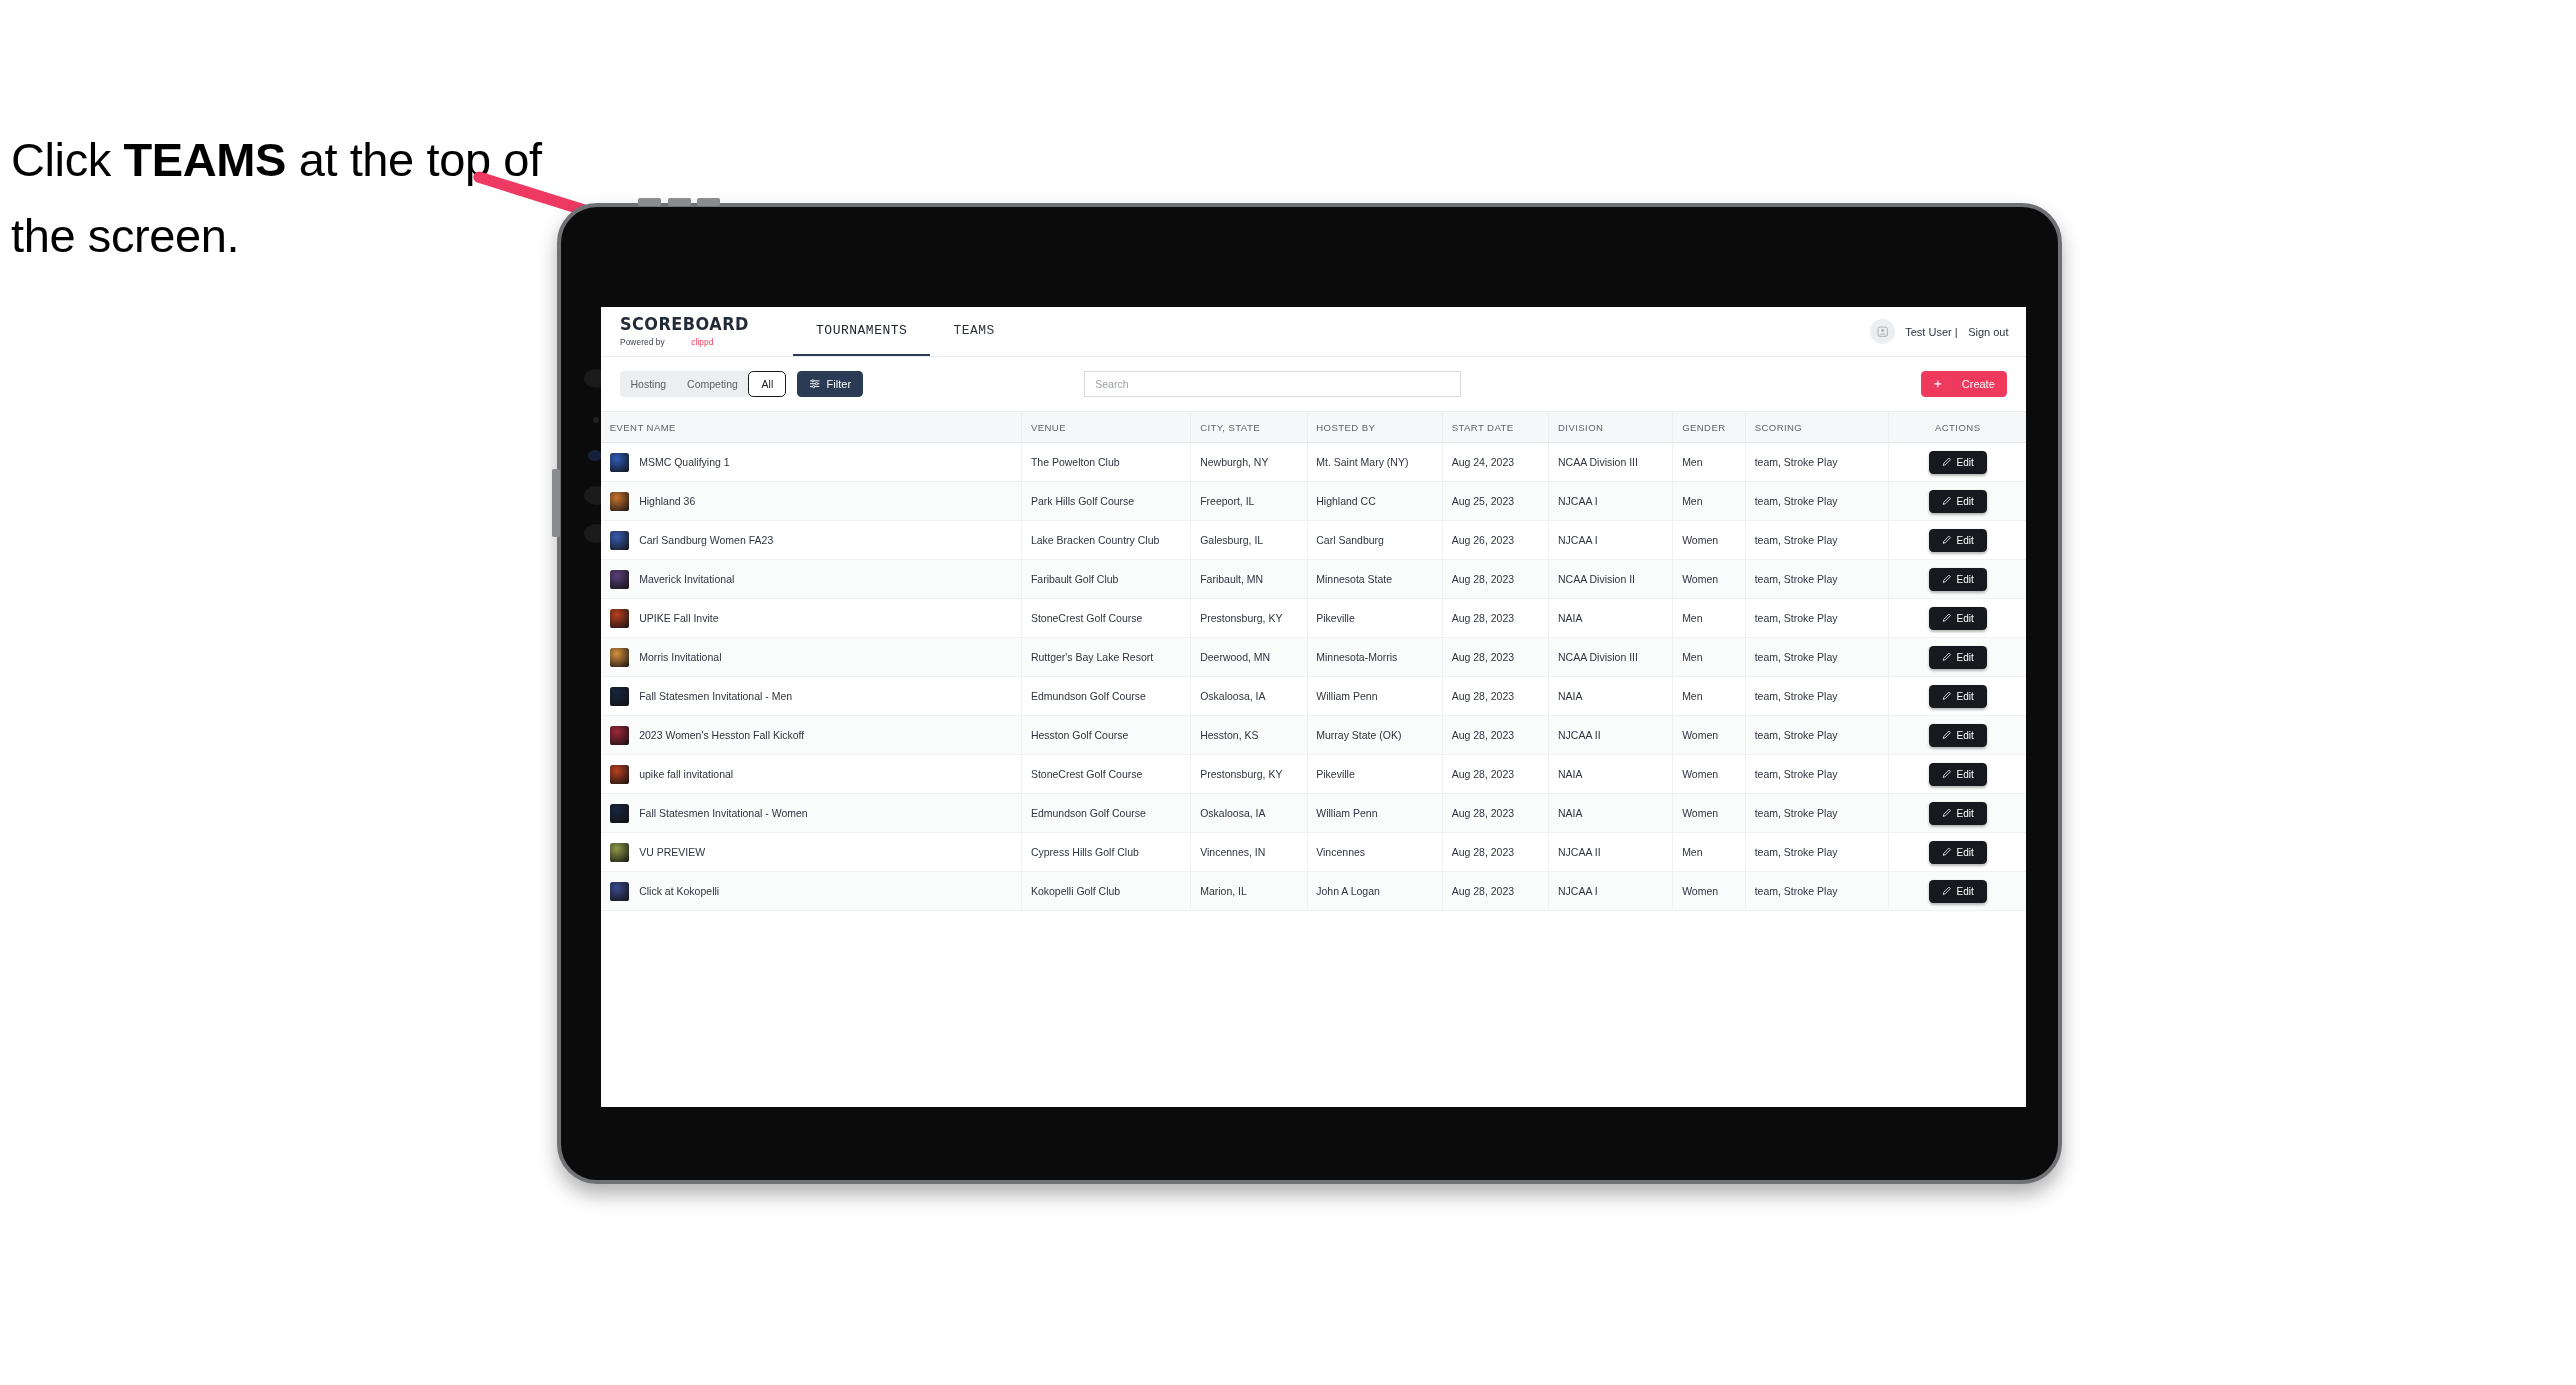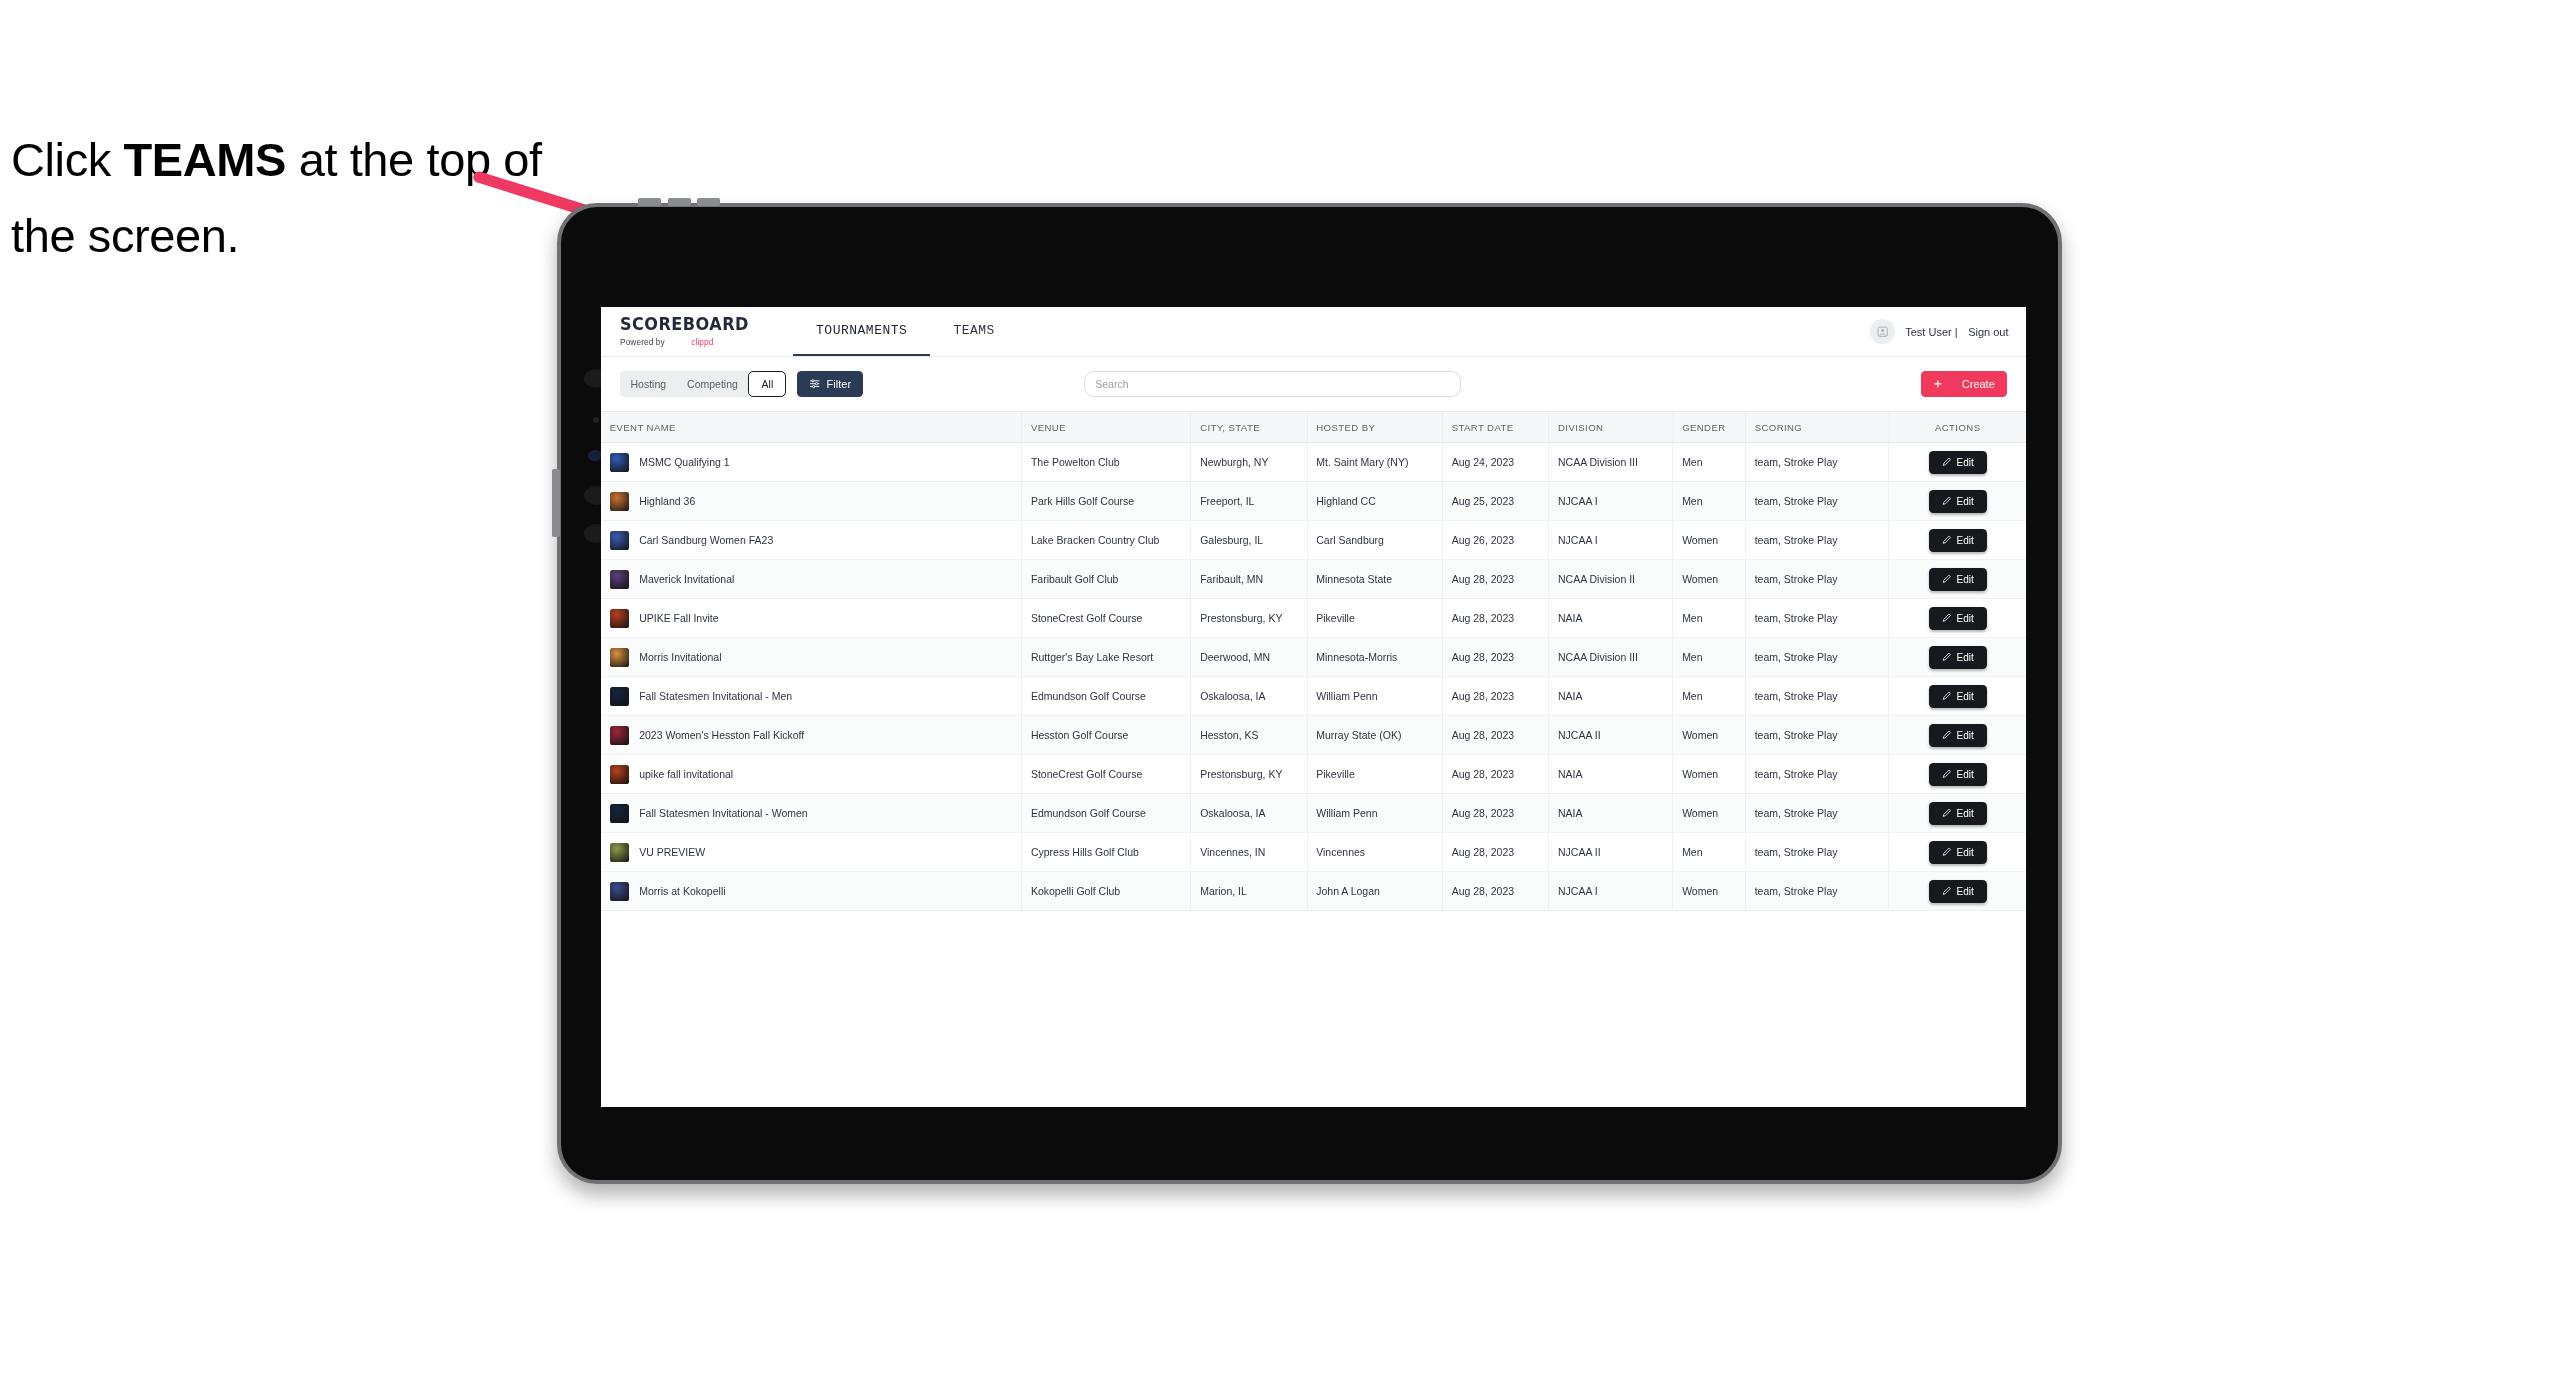--- a/index.html
+++ b/index.html
@@ -98,21 +98,21 @@
     border-radius: 5.2px; height: 26px; padding: 0 12.2px; font-weight: 400;
   }
   .filter-btn {
     display: flex; align-items: center; gap: 6.1px;
     background: #2b3a55; color: #fff; font-size: 11px;
     height: 26px; padding: 0 12.2px; border-radius: 4.4px; cursor: pointer;
   }
   .searchbox {
     margin-left: 210px;
     flex: 0 0 auto; width: 377px; height: 26px;
-    border: 0.9px solid #d9dde1; border-radius: 10px;
+    border: 0.9px solid #d9dde1; border-radius: 0;
     display: flex; align-items: center; padding: 0 10.5px;
     font-size: 10.5px; color: #9aa1a8; background: #fff;
   }
   .create-btn {
     margin-left: auto;
     display: flex; align-items: center; gap: 19px;
     background: #ef3a5d; color: #fff; font-size: 11px;
     height: 26px; padding: 0 12.2px; border-radius: 4.4px; cursor: pointer;
   }
 
@@ -491,21 +491,21 @@
                   <svg width="9.6" height="9.6" viewBox="0 0 16 16">
                     <path d="M11.6 1.9l2.5 2.5L5.6 12.9 2 14l1.1-3.6z" fill="none" stroke="#fff" stroke-width="1.3" stroke-linejoin="round"></path>
                   </svg>
                   <span>Edit</span>
                 </span></td>
             </tr>
             <tr>
               <td>
                 <div class="ev">
                   <span class="logo" style="background: radial-gradient(circle at 35% 30%, rgb(60, 74, 140), rgb(17, 17, 17));"></span>
-                  <span>Morris at Kokopelli</span>
+                  <span>Click at Kokopelli</span>
                 </div>
               </td>
               <td>Kokopelli Golf Club</td>
               <td>Marion, IL</td>
               <td>John A Logan</td>
               <td>Aug 28, 2023</td>
               <td>NJCAA I</td>
               <td>Women</td>
               <td>team, Stroke Play</td>
               <td><span class="edit-btn">

